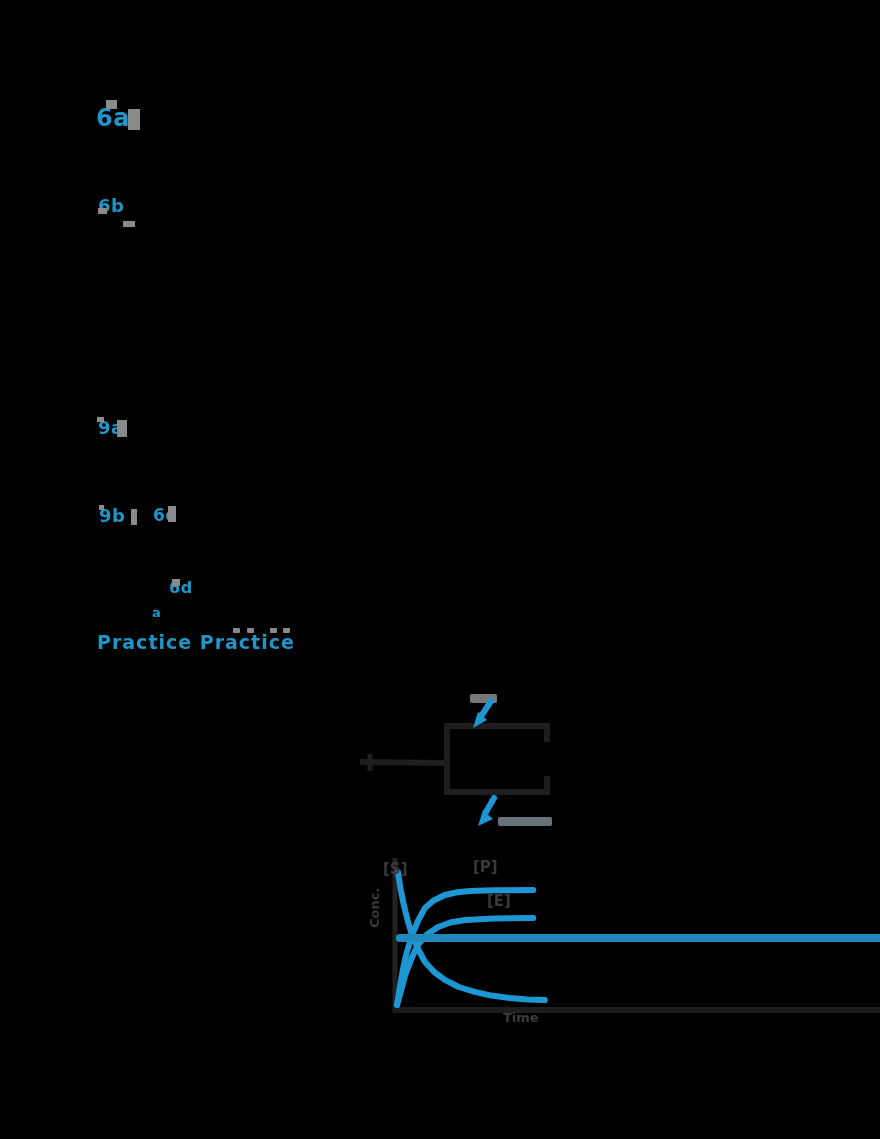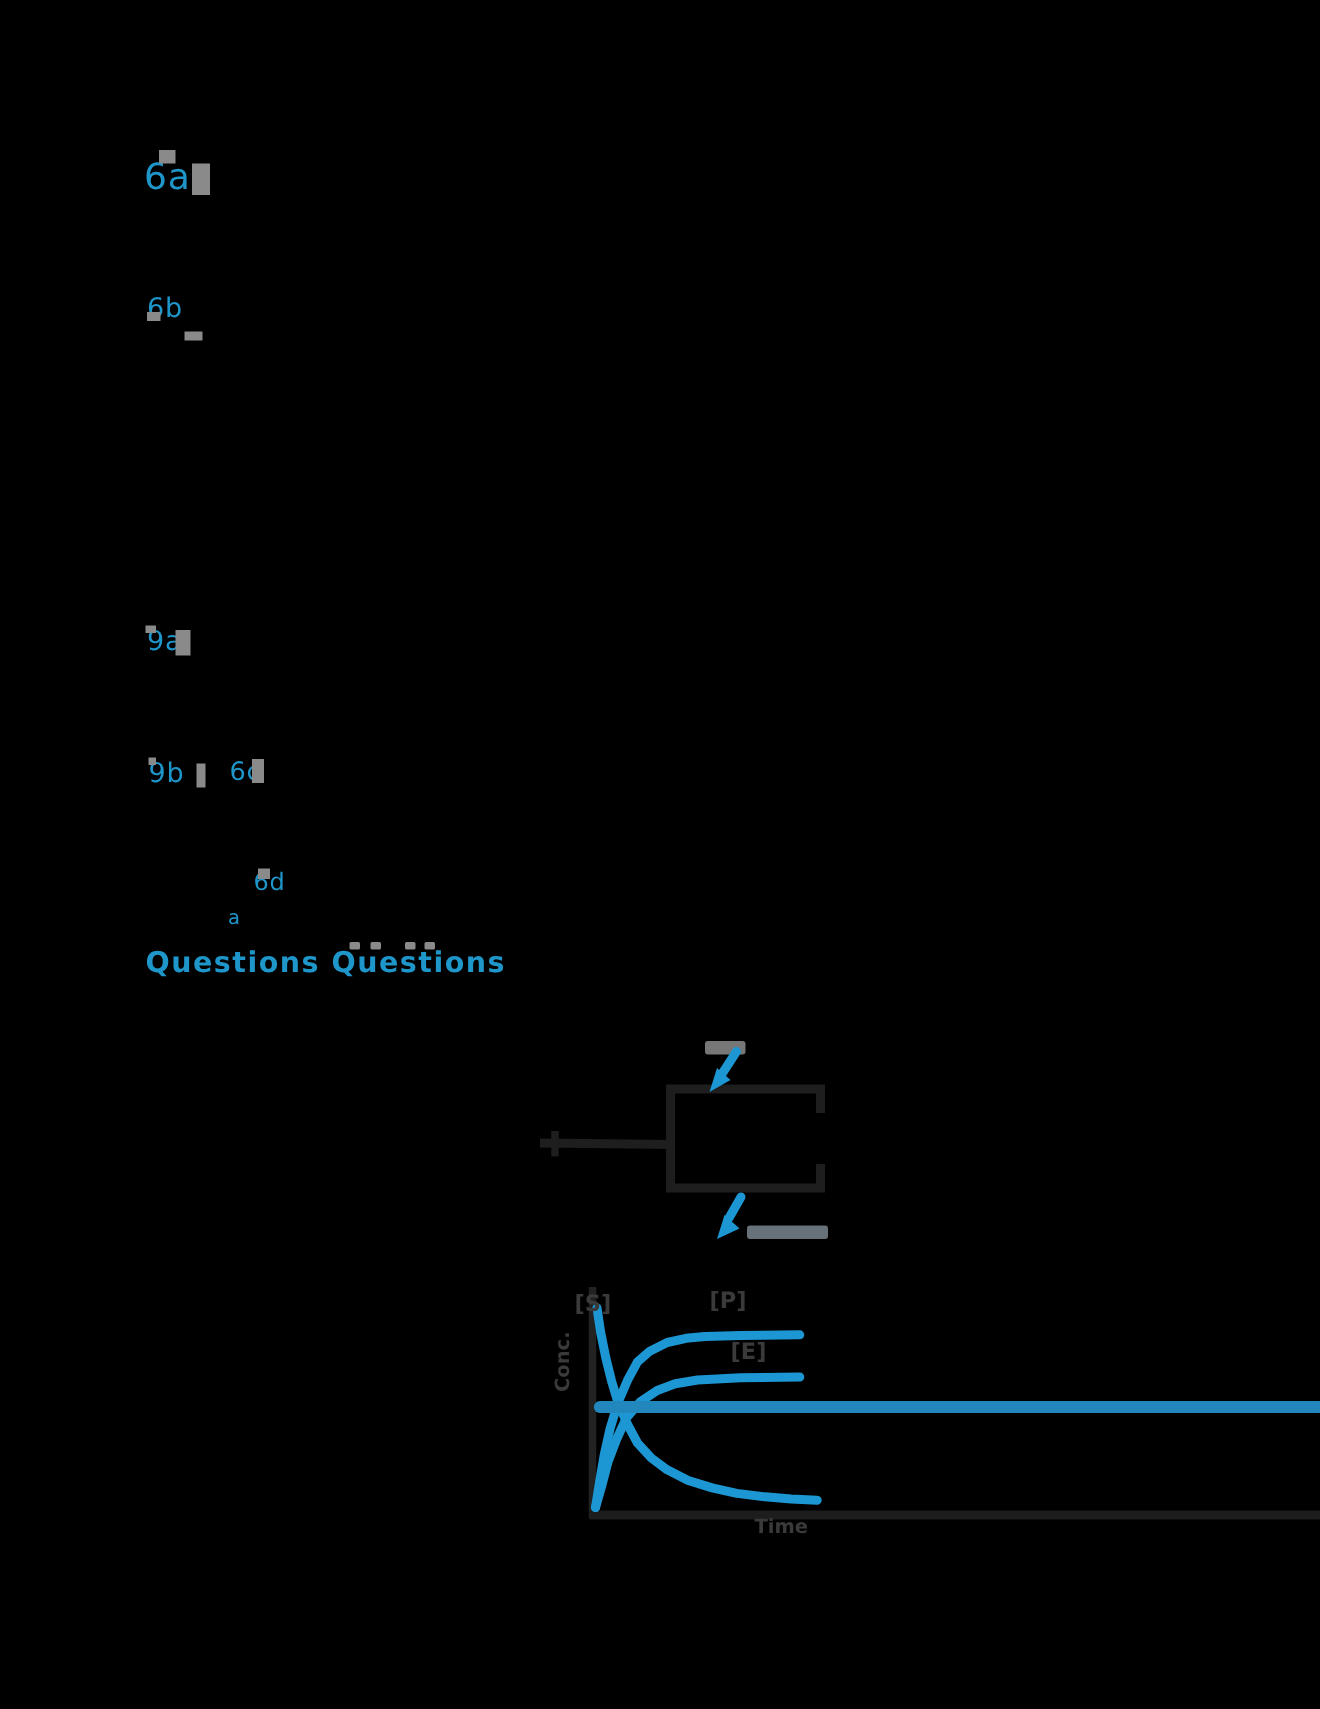--- a/index.html
+++ b/index.html
@@ -1,18 +1,18 @@
 <!DOCTYPE html>
 <html><head>
 <meta charset="utf-8">
 <style>
   html,body{margin:0;padding:0;background:#000;}
   .canvas{position:relative;width:880px;height:1139px;background:#000;overflow:hidden;
           font-family:"DejaVu Sans","Liberation Sans",sans-serif;}
-  .ref{position:absolute;color:#1f96ca;font-weight:normal;line-height:1;letter-spacing:.5px;}
+  .ref{position:absolute;color:#1f96ca;font-weight:bold;line-height:1;letter-spacing:.5px;}
   .frag{position:absolute;background:#8a8a8a;}
   .dot{position:absolute;background:#8a8a8a;width:7px;height:5px;border-radius:1px;}
   .link-line{position:absolute;left:97px;top:633px;color:#1f96ca;font-weight:bold;
              font-size:19px;letter-spacing:1px;line-height:1;}
   svg{position:absolute;display:block;}
   .gray-band{fill:#66717a;}
   .artifact{fill:#777;}
 </style>
 </head>
 <body>
@@ -36,21 +36,21 @@
   <div class="frag" style="left:131px;top:509px;width:6px;height:16px;"></div>
 
   <div class="ref" style="left:153px;top:507px;font-size:17px;">6c</div>
   <div class="frag" style="left:168px;top:506px;width:8px;height:16px;"></div>
 
   <div class="ref" style="left:169px;top:580px;font-size:16px;">6d</div>
   <div class="frag" style="left:172px;top:579px;width:8px;height:7px;"></div>
 
   <div class="ref" style="left:152px;top:606px;font-size:13px;">a</div>
 
-  <div class="link-line">Questions Questions</div>
+  <div class="link-line">Practice Practice</div>
   <div class="dot" style="left:233px;top:628px;"></div>
   <div class="dot" style="left:247px;top:628px;"></div>
   <div class="dot" style="left:270px;top:628px;"></div>
   <div class="dot" style="left:283px;top:628px;"></div>
 
   <svg style="left:350px;top:690px;" width="230" height="150" viewBox="0 0 230 150">
 
     <line x1="10" y1="72" x2="99" y2="73" stroke="#1e1e1e" stroke-width="6"></line>
     <line x1="20" y1="64" x2="20" y2="81" stroke="#1e1e1e" stroke-width="5"></line>
 

